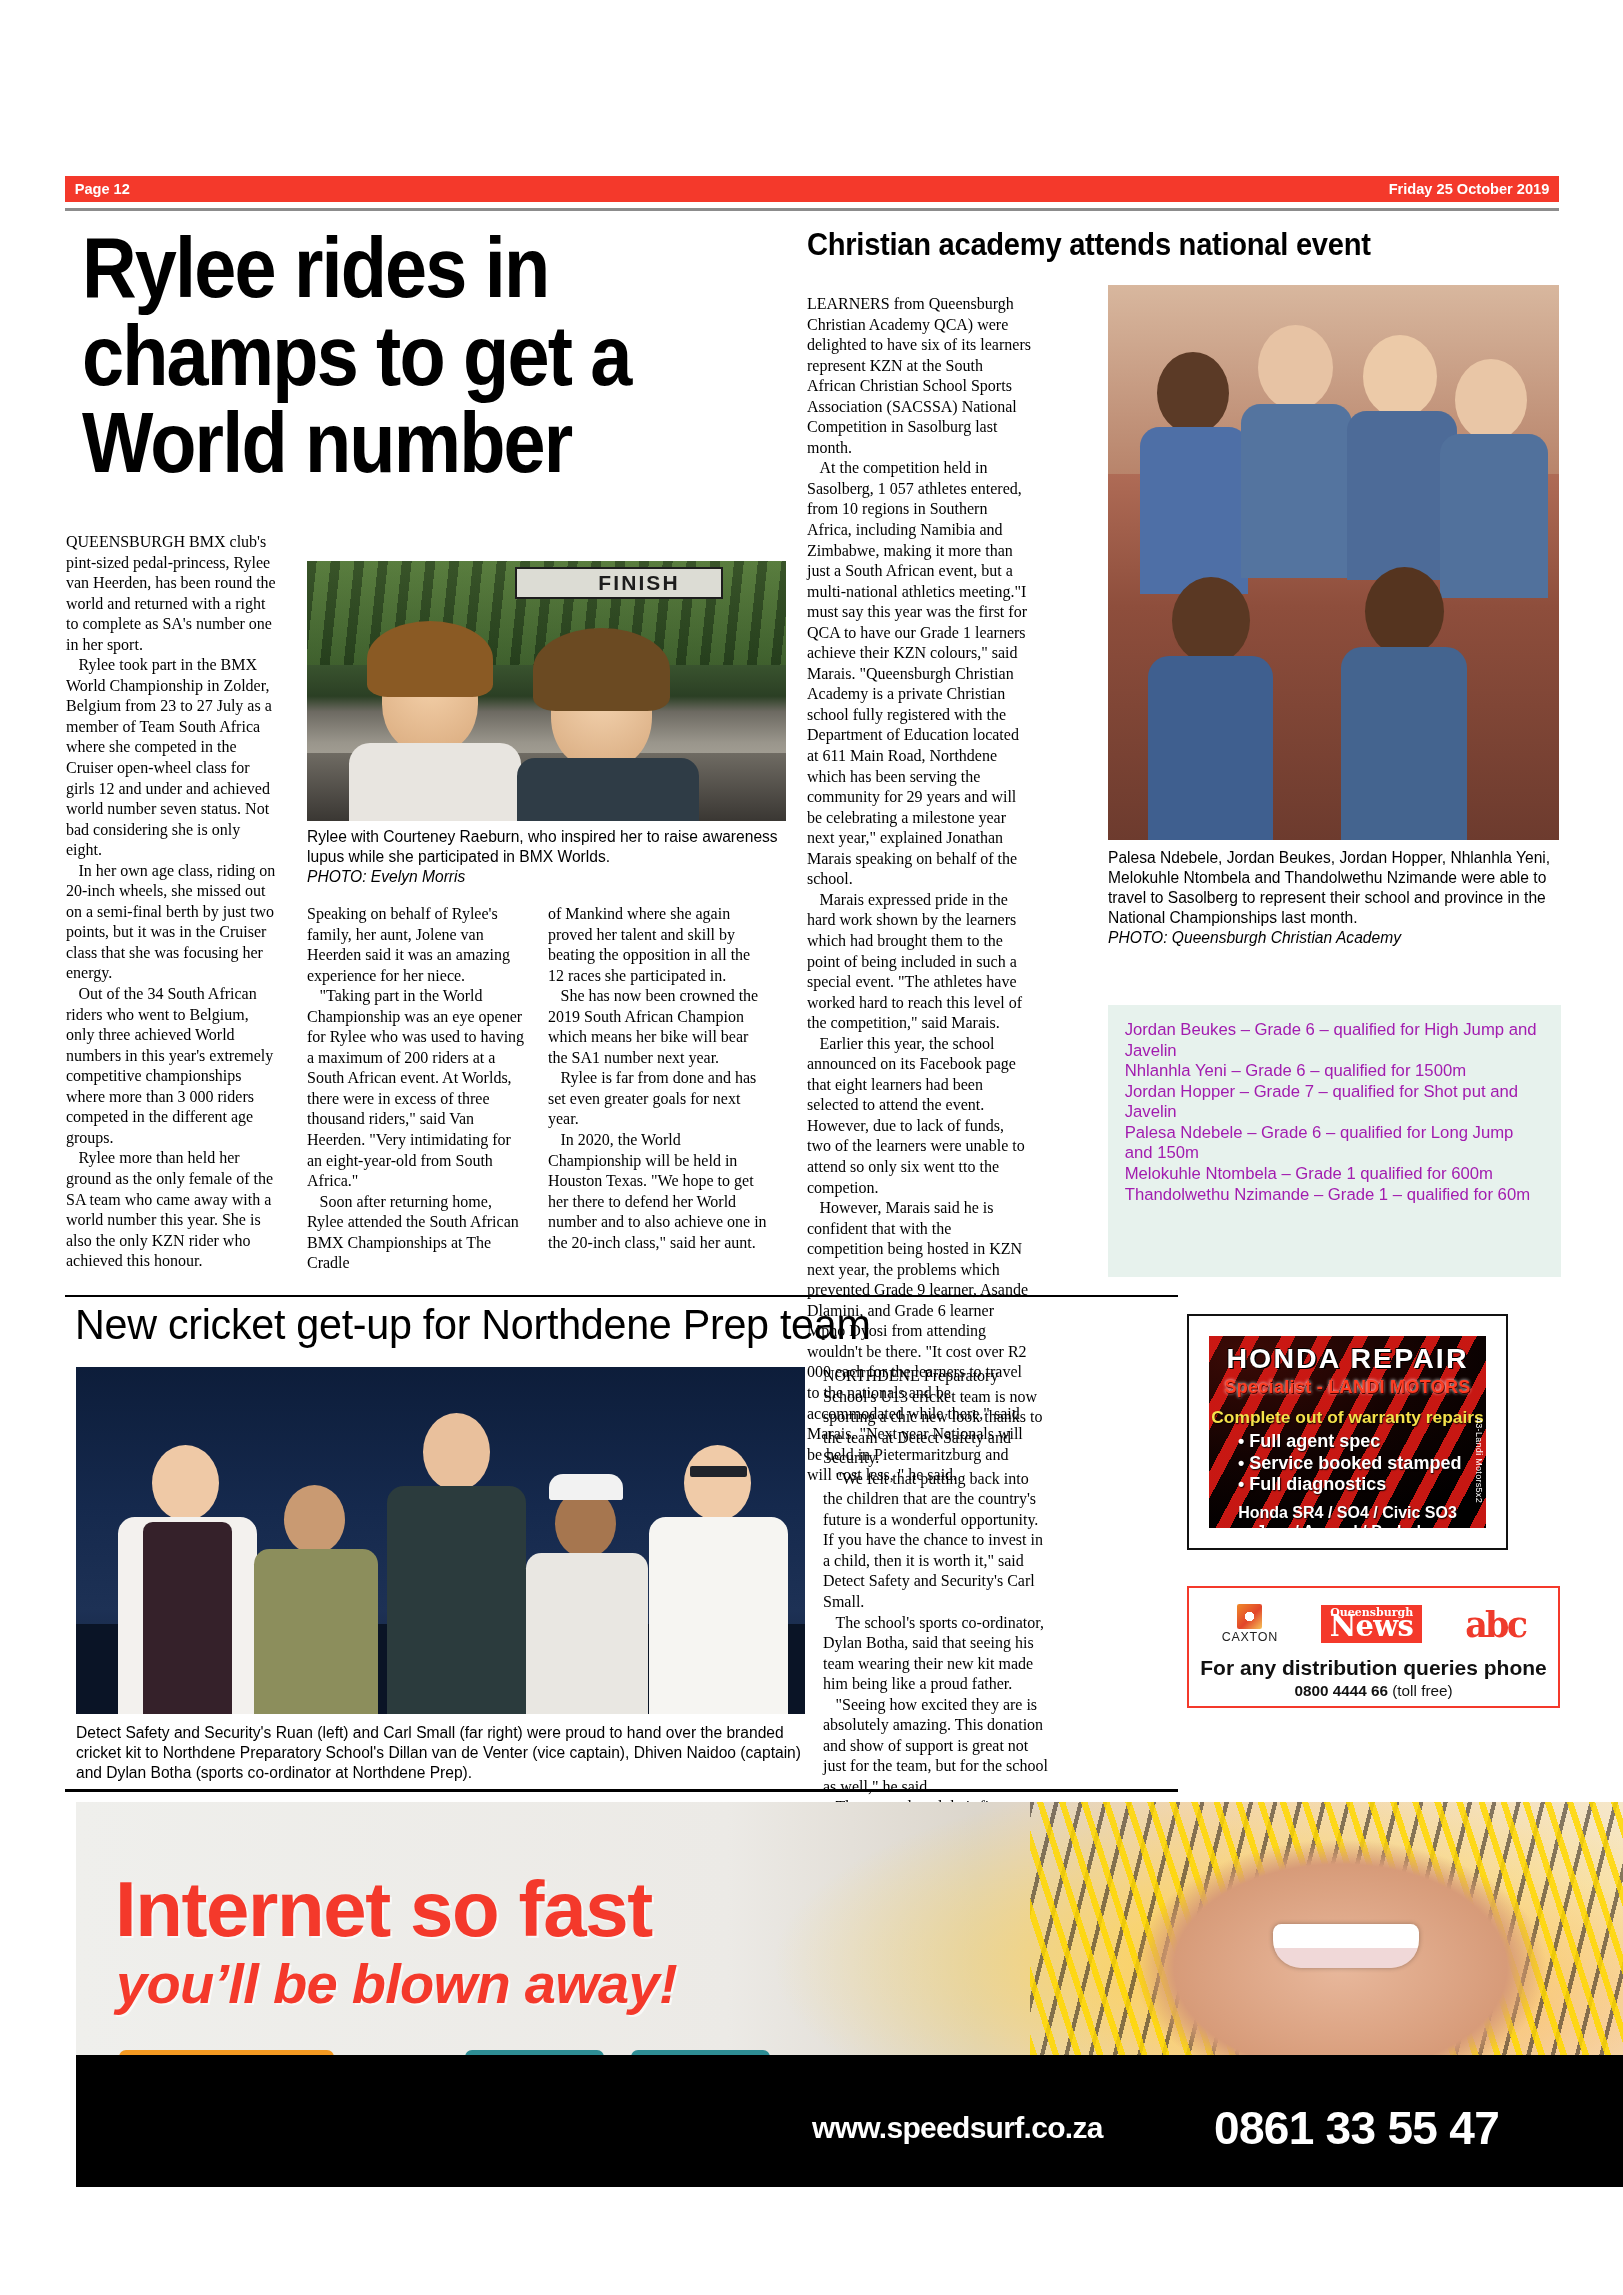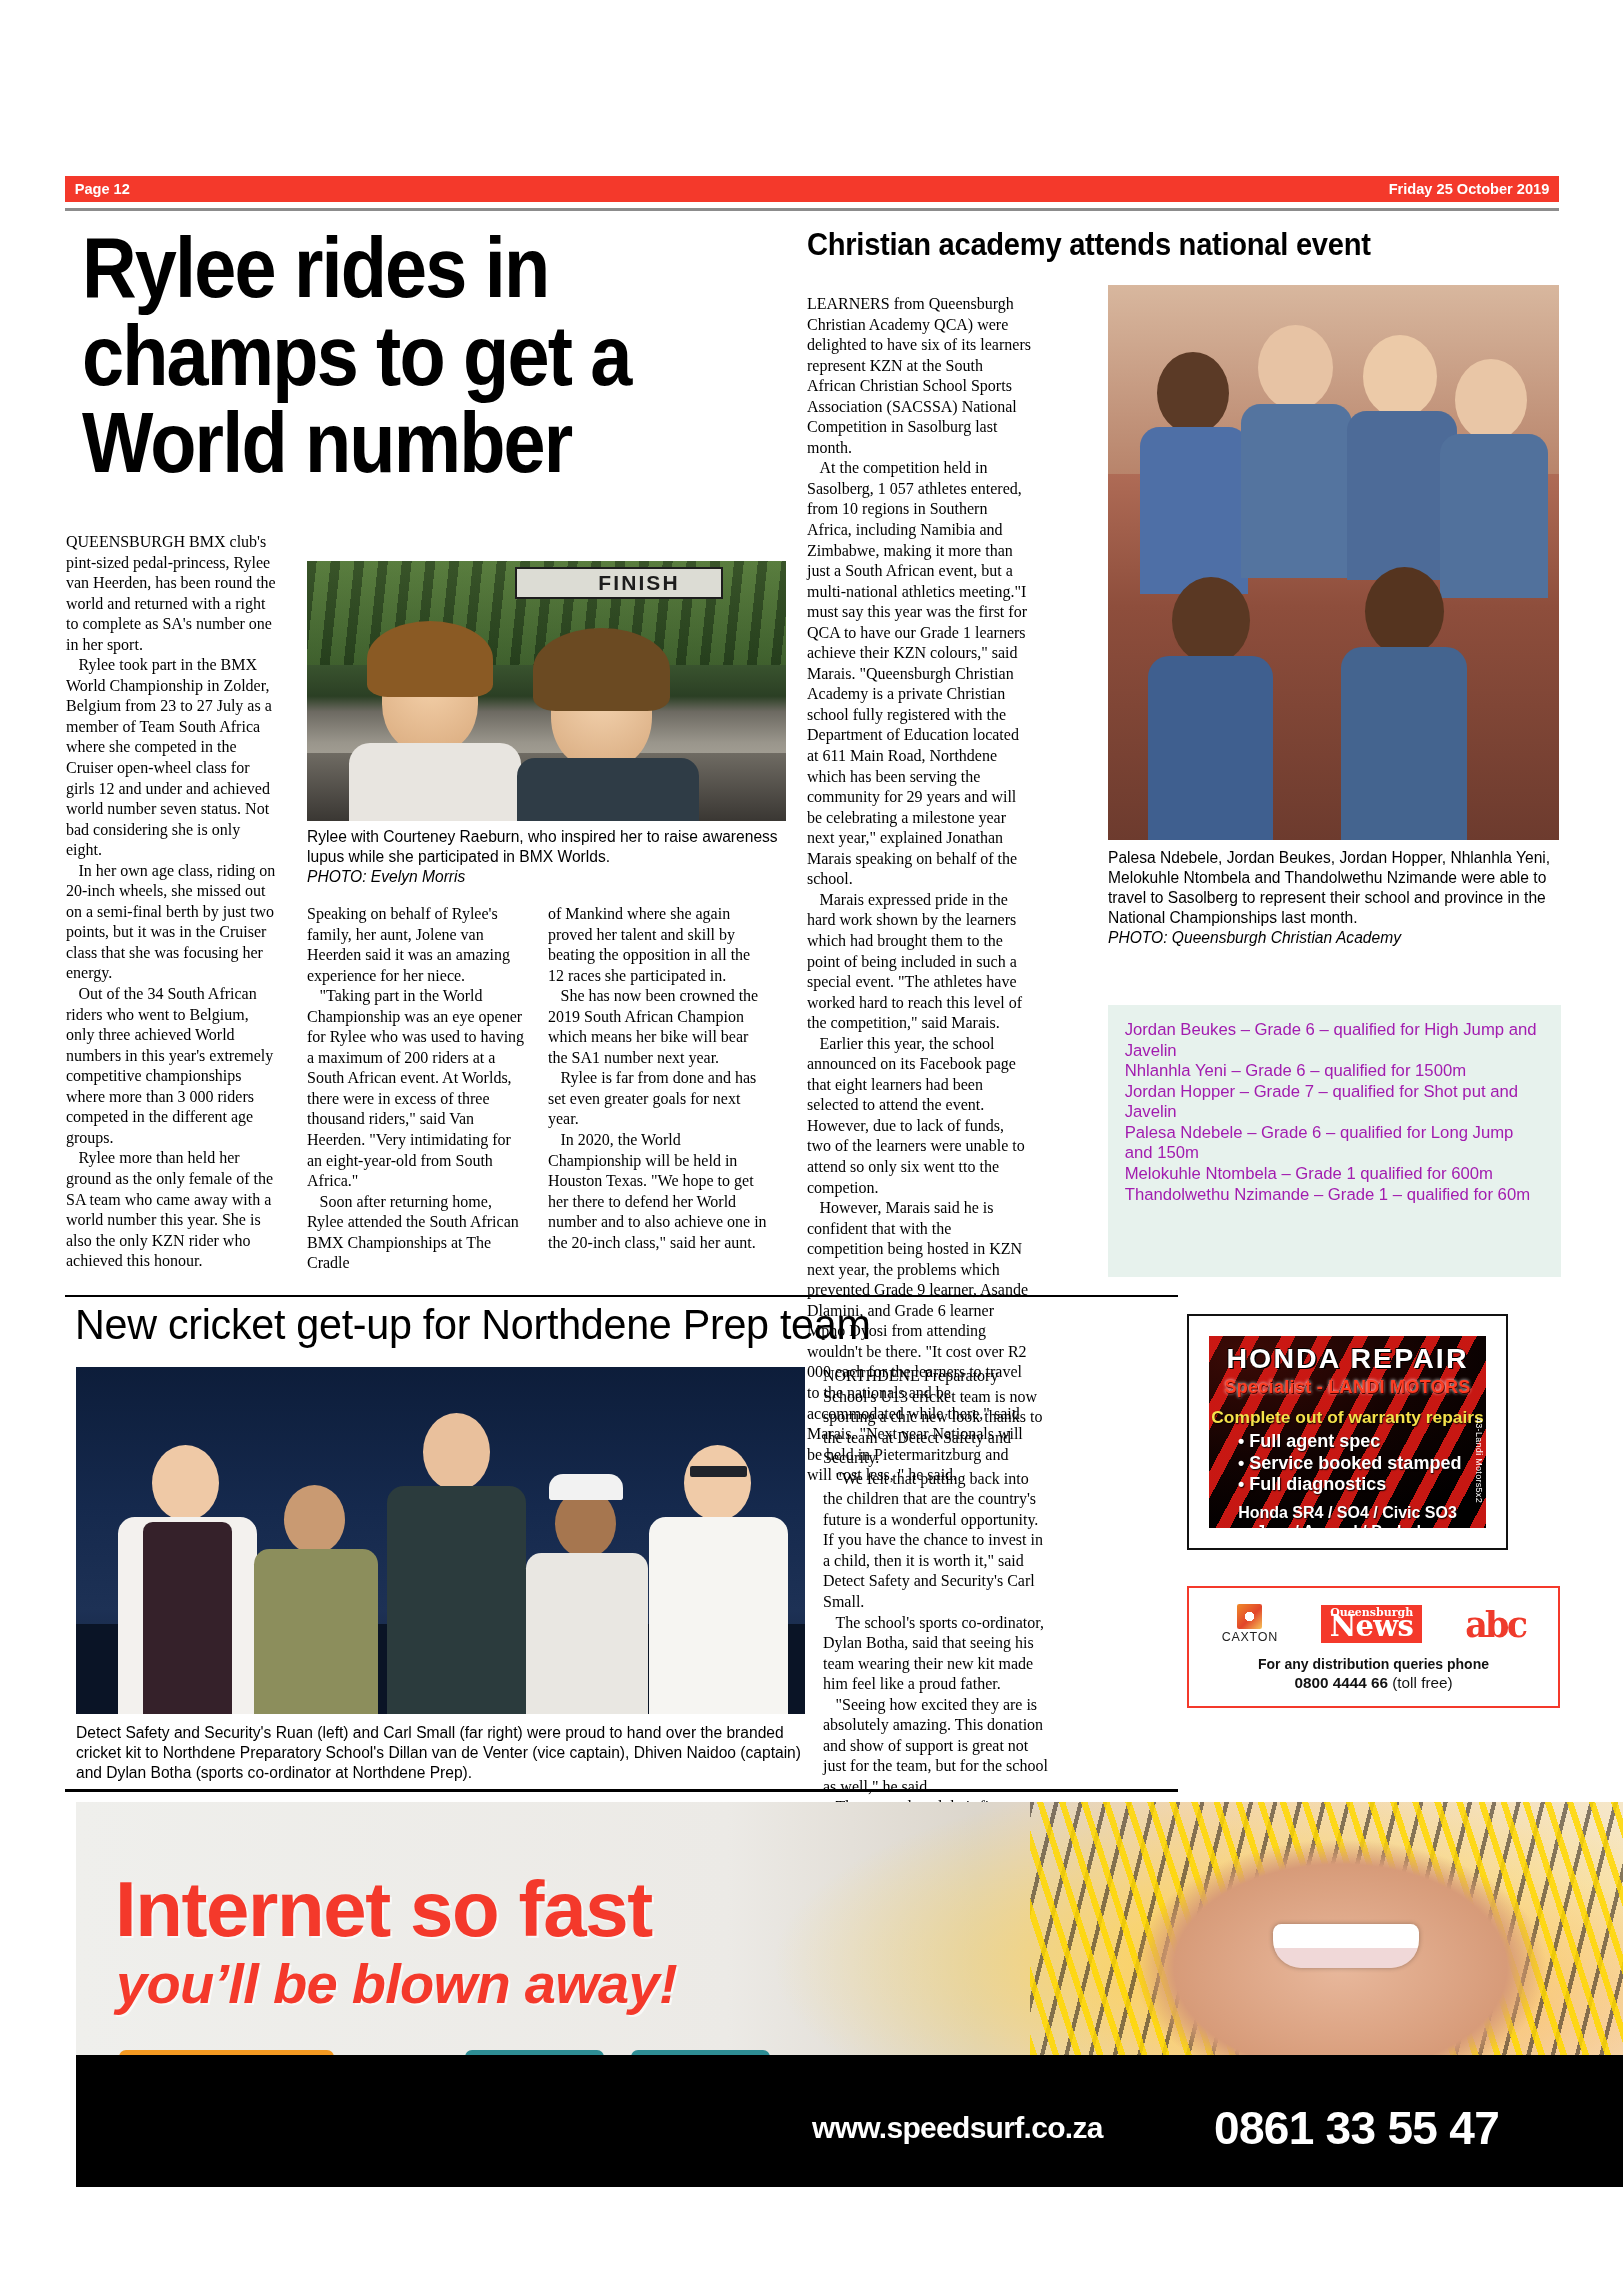--- a/index.html
+++ b/index.html
@@ -177,21 +177,21 @@
   }
   .cax .cax-txt { font-size:12.5px; letter-spacing:0.7px; color:#222; }
   .newslogo {
     background:#f4392b; color:#fff; padding:2.8px 8.3px 4.2px; position:relative;
     font-family:"DejaVu Serif", serif; font-weight:bold; line-height:0.85;
     text-align:left;
   }
   .newslogo .ql { font-size:11px; display:block; text-align:right; margin-bottom:-2.8px;}
   .newslogo .nw { font-size:29px; display:block; letter-spacing:-0.7px; }
   .abc { font-family:"DejaVu Serif", serif; font-weight:bold; font-size:35px; color:#ef3b2c; letter-spacing:-2.8px; }
-  .dist-line1 { font-size:14px; font-weight:bold; color:#111; }
+  .dist-line1 { font-size:21px; font-weight:bold; color:#111; }
   .dist-line2 { font-size:15.3px; color:#111; margin-top:2.1px; }
   .dist-line2 b { font-weight:bold; }
 
   
   .surf-ad {
     position:absolute; left:76px; top:1802px; width:1551px; height:385px;
     overflow:hidden;
     background:
       radial-gradient(60% 90% at 78% 42%, #ffd24a 0%, rgba(255,210,74,0) 55%),
       radial-gradient(40% 60% at 88% 55%, #f2b9a8 0%, rgba(242,185,168,0) 60%),
@@ -380,21 +380,21 @@
 
     <div style="position:absolute;left:608px;top:78px;width:67px;height:76px;border-radius:50%;background:#f0cba8;"></div>
     <div style="position:absolute;left:573px;top:150px;width:139px;height:201px;background:#f6f5f2;border-radius:16.7px 16.7px 0 0;"></div>
     <div style="position:absolute;left:614px;top:99px;width:57px;height:11px;background:#20242b;border-radius:2.1px;"></div>
   </div>
 
   <div class="cricket-cap cap">Detect Safety and Security's Ruan (left) and Carl Small (far right) were proud to hand over the branded cricket kit to Northdene Preparatory School's Dillan van de Venter (vice captain), Dhiven Naidoo (captain) and Dylan Botha (sports co-ordinator at Northdene Prep).</div>
   <div class="bodycol" id="cric-col1">
       <p class="first">NORTHDENE Preparatory School's U13 cricket team is now sporting a chic new look thanks to the team at Detect Safety and Security.</p>
       <p>"We felt that putting back into the children that are the country's future is a wonderful opportunity. If you have the chance to invest in a child, then it is worth it," said Detect Safety and Security's Carl Small.</p>
-      <p>The school's sports co-ordinator, Dylan Botha, said that seeing his team wearing their new kit made him feel like a proud father.</p>
+      <p>The school's sports co-ordinator, Dylan Botha, said that seeing his team wearing their new kit made him being like a proud father.</p>
       <p>"Seeing how excited they are is absolutely amazing. This donation and show of support is great not just for the team, but for the school as well," he said.</p>
       <p>The team played their first games in their new get-up at the Felixton T20 Cricket Tour 2019 recently, with an opening game against Forest View Primary School.</p>
     </div>
   <div class="sec-rule-bot"></div>
 
   <div class="ad-box-outer">
     <div class="honda">
       <div class="h-title">HONDA REPAIR</div>
       <div class="h-sub">Specialist - LANDI MOTORS</div>
       <div class="h-yellow">Complete out of warranty repairs</div>

